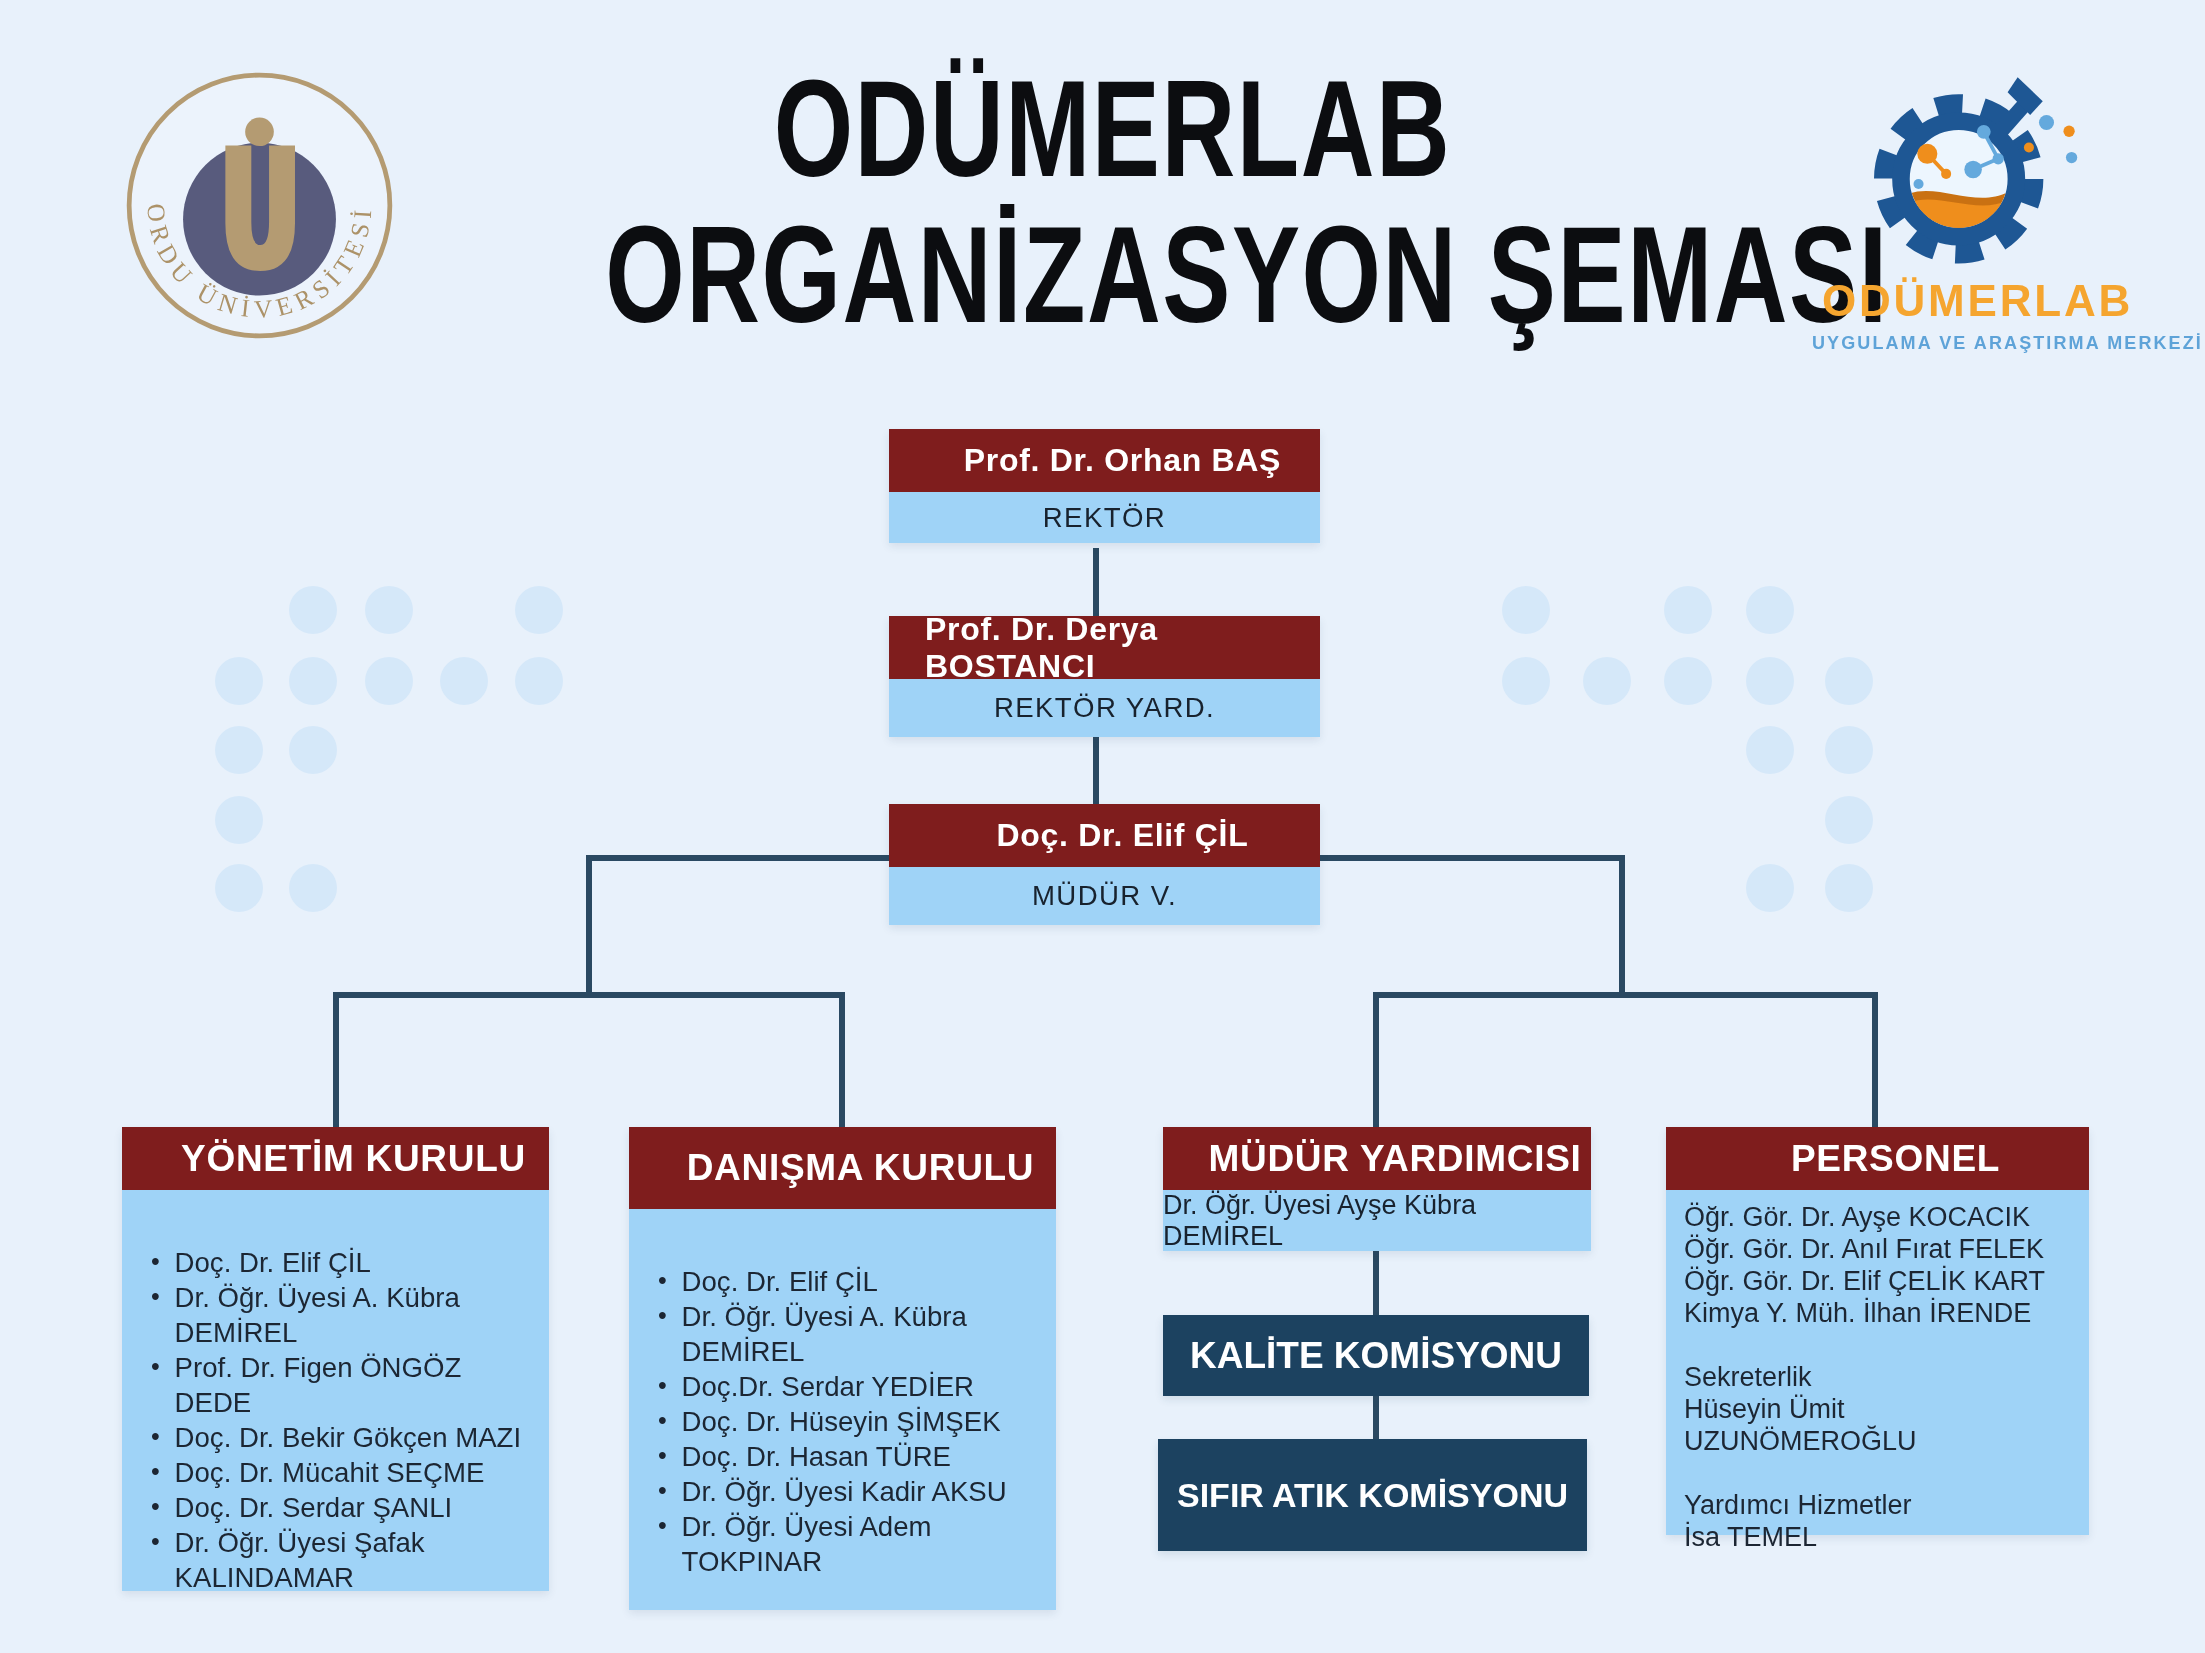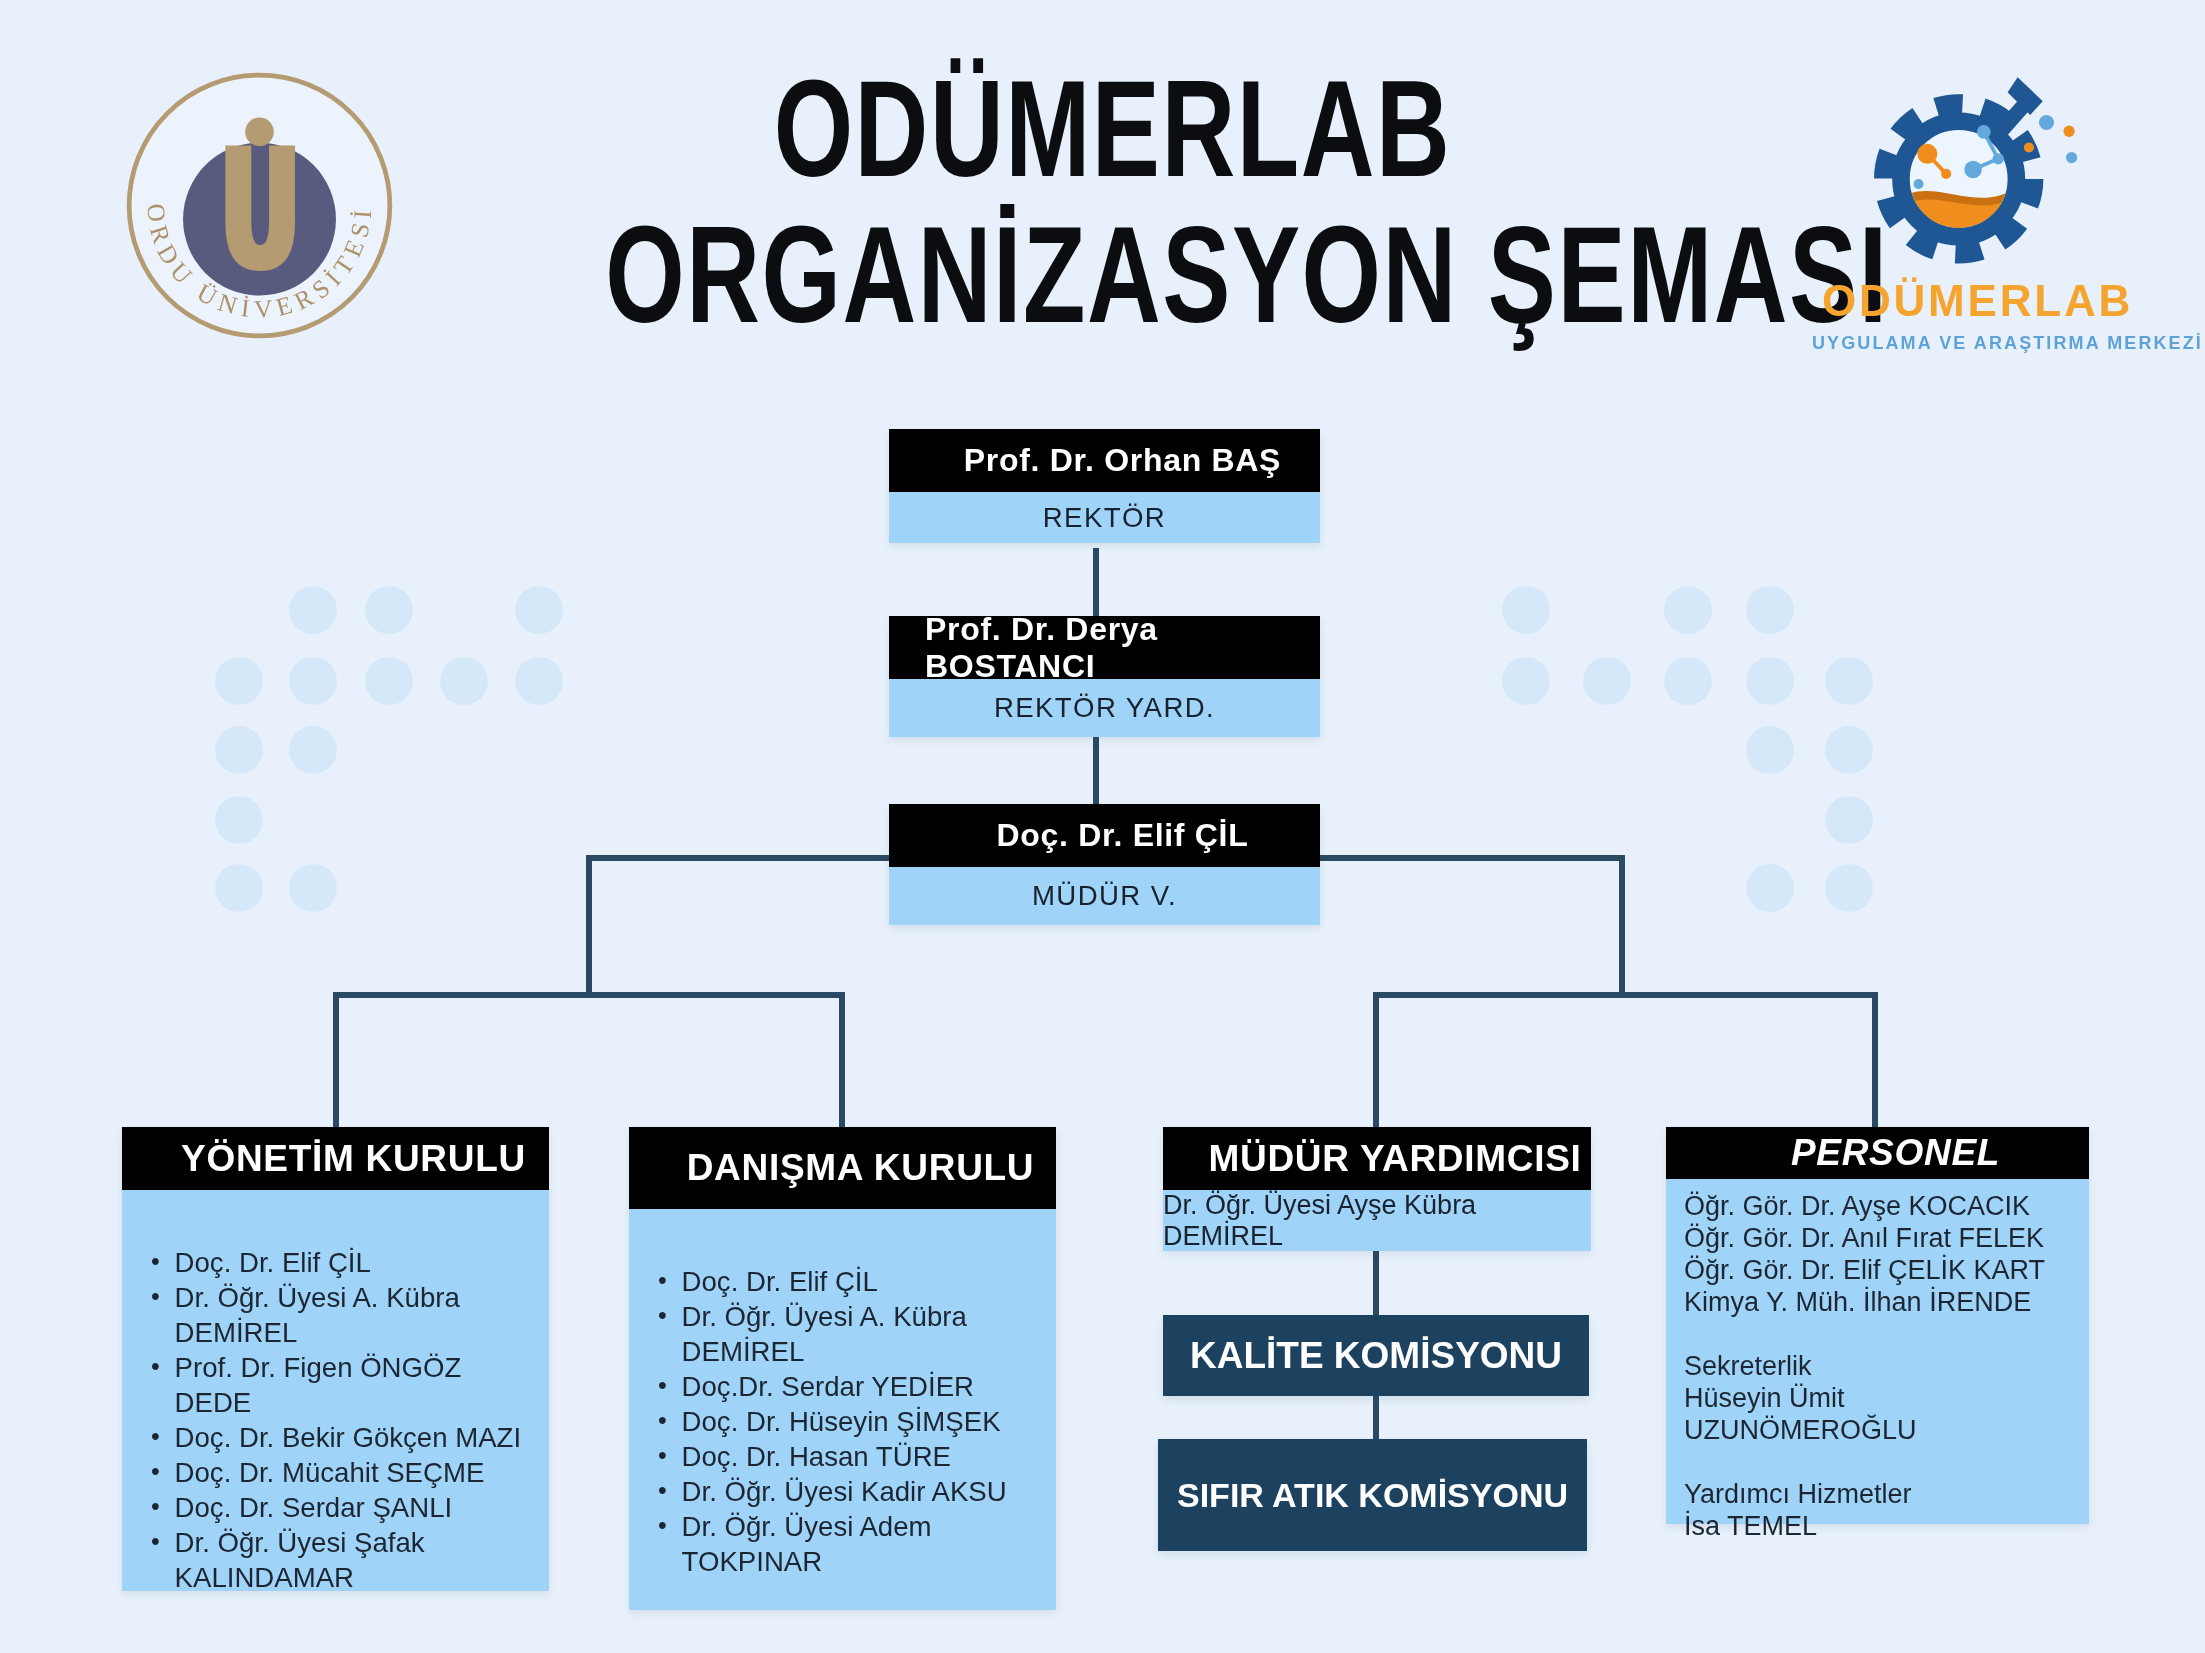--- a/index.html
+++ b/index.html
@@ -13,21 +13,21 @@
   
   .dot{position:absolute;border-radius:50%;background:#d5e8f9;width:48px;height:48px;}
 
   
   .cline{position:absolute;background:#2a4962;z-index:1;}
 
   
   .box{position:absolute;z-index:2;box-shadow:0 4.1px 8.3px rgba(27,62,89,.10);}
   .hdr{
     display:flex;align-items:center;justify-content:center;
-    background:#000000;color:#ffffff;font-weight:bold;letter-spacing:0.7px;padding-left:36px;
+    background:#7f1d1d;color:#ffffff;font-weight:bold;letter-spacing:0.7px;padding-left:36px;
   }
   .hdr-sm{font-size:32px;}
   .hdr-lg{font-size:37px;}
   .bdy{background:#9fd3f7;color:#18222e;}
   .role{
     display:flex;align-items:center;justify-content:center;
     font-size:27.6px;letter-spacing:1.4px;color:#18222e;
   }
   .dark-label{
     position:absolute;z-index:2;background:#1c4260;color:#fff;font-weight:bold;
@@ -221,21 +221,21 @@
   <div class="box" style="left:1163px;top:1127px;width:428px;">
     <div class="hdr hdr-lg" style="height:63px;">MÜDÜR YARDIMCISI</div>
     <div class="bdy my-body" style="height:61px;">Dr. Öğr. Üyesi Ayşe Kübra DEMİREL</div>
   </div>
 
   <div class="dark-label hdr-lg" style="left:1163px;top:1315px;width:426px;height:81px;font-size:37px;text-align:right;">KALİTE KOMİSYONU</div>
 
   <div class="dark-label" style="left:1158px;top:1439px;width:429px;height:112px;font-size:34px;letter-spacing:0;">SIFIR ATIK KOMİSYONU</div>
 
   <div class="box" style="left:1666px;top:1127px;width:423px;">
-    <div class="hdr hdr-lg" style="height:52px;font-style:italic;">PERSONEL</div>
+    <div class="hdr hdr-lg" style="height:63px;">PERSONEL</div>
     <div class="bdy" style="height:345px;">
       <ul class="members plain">
           <li>Öğr. Gör. Dr. Ayşe KOCACIK</li>
           <li>Öğr. Gör. Dr. Anıl Fırat FELEK</li>
           <li>Öğr. Gör. Dr. Elif ÇELİK KART</li>
           <li>Kimya Y. Müh. İlhan İRENDE</li>
           <li class="blank"></li>
           <li>Sekreterlik</li>
           <li>Hüseyin Ümit UZUNÖMEROĞLU</li>
           <li class="blank"></li>

